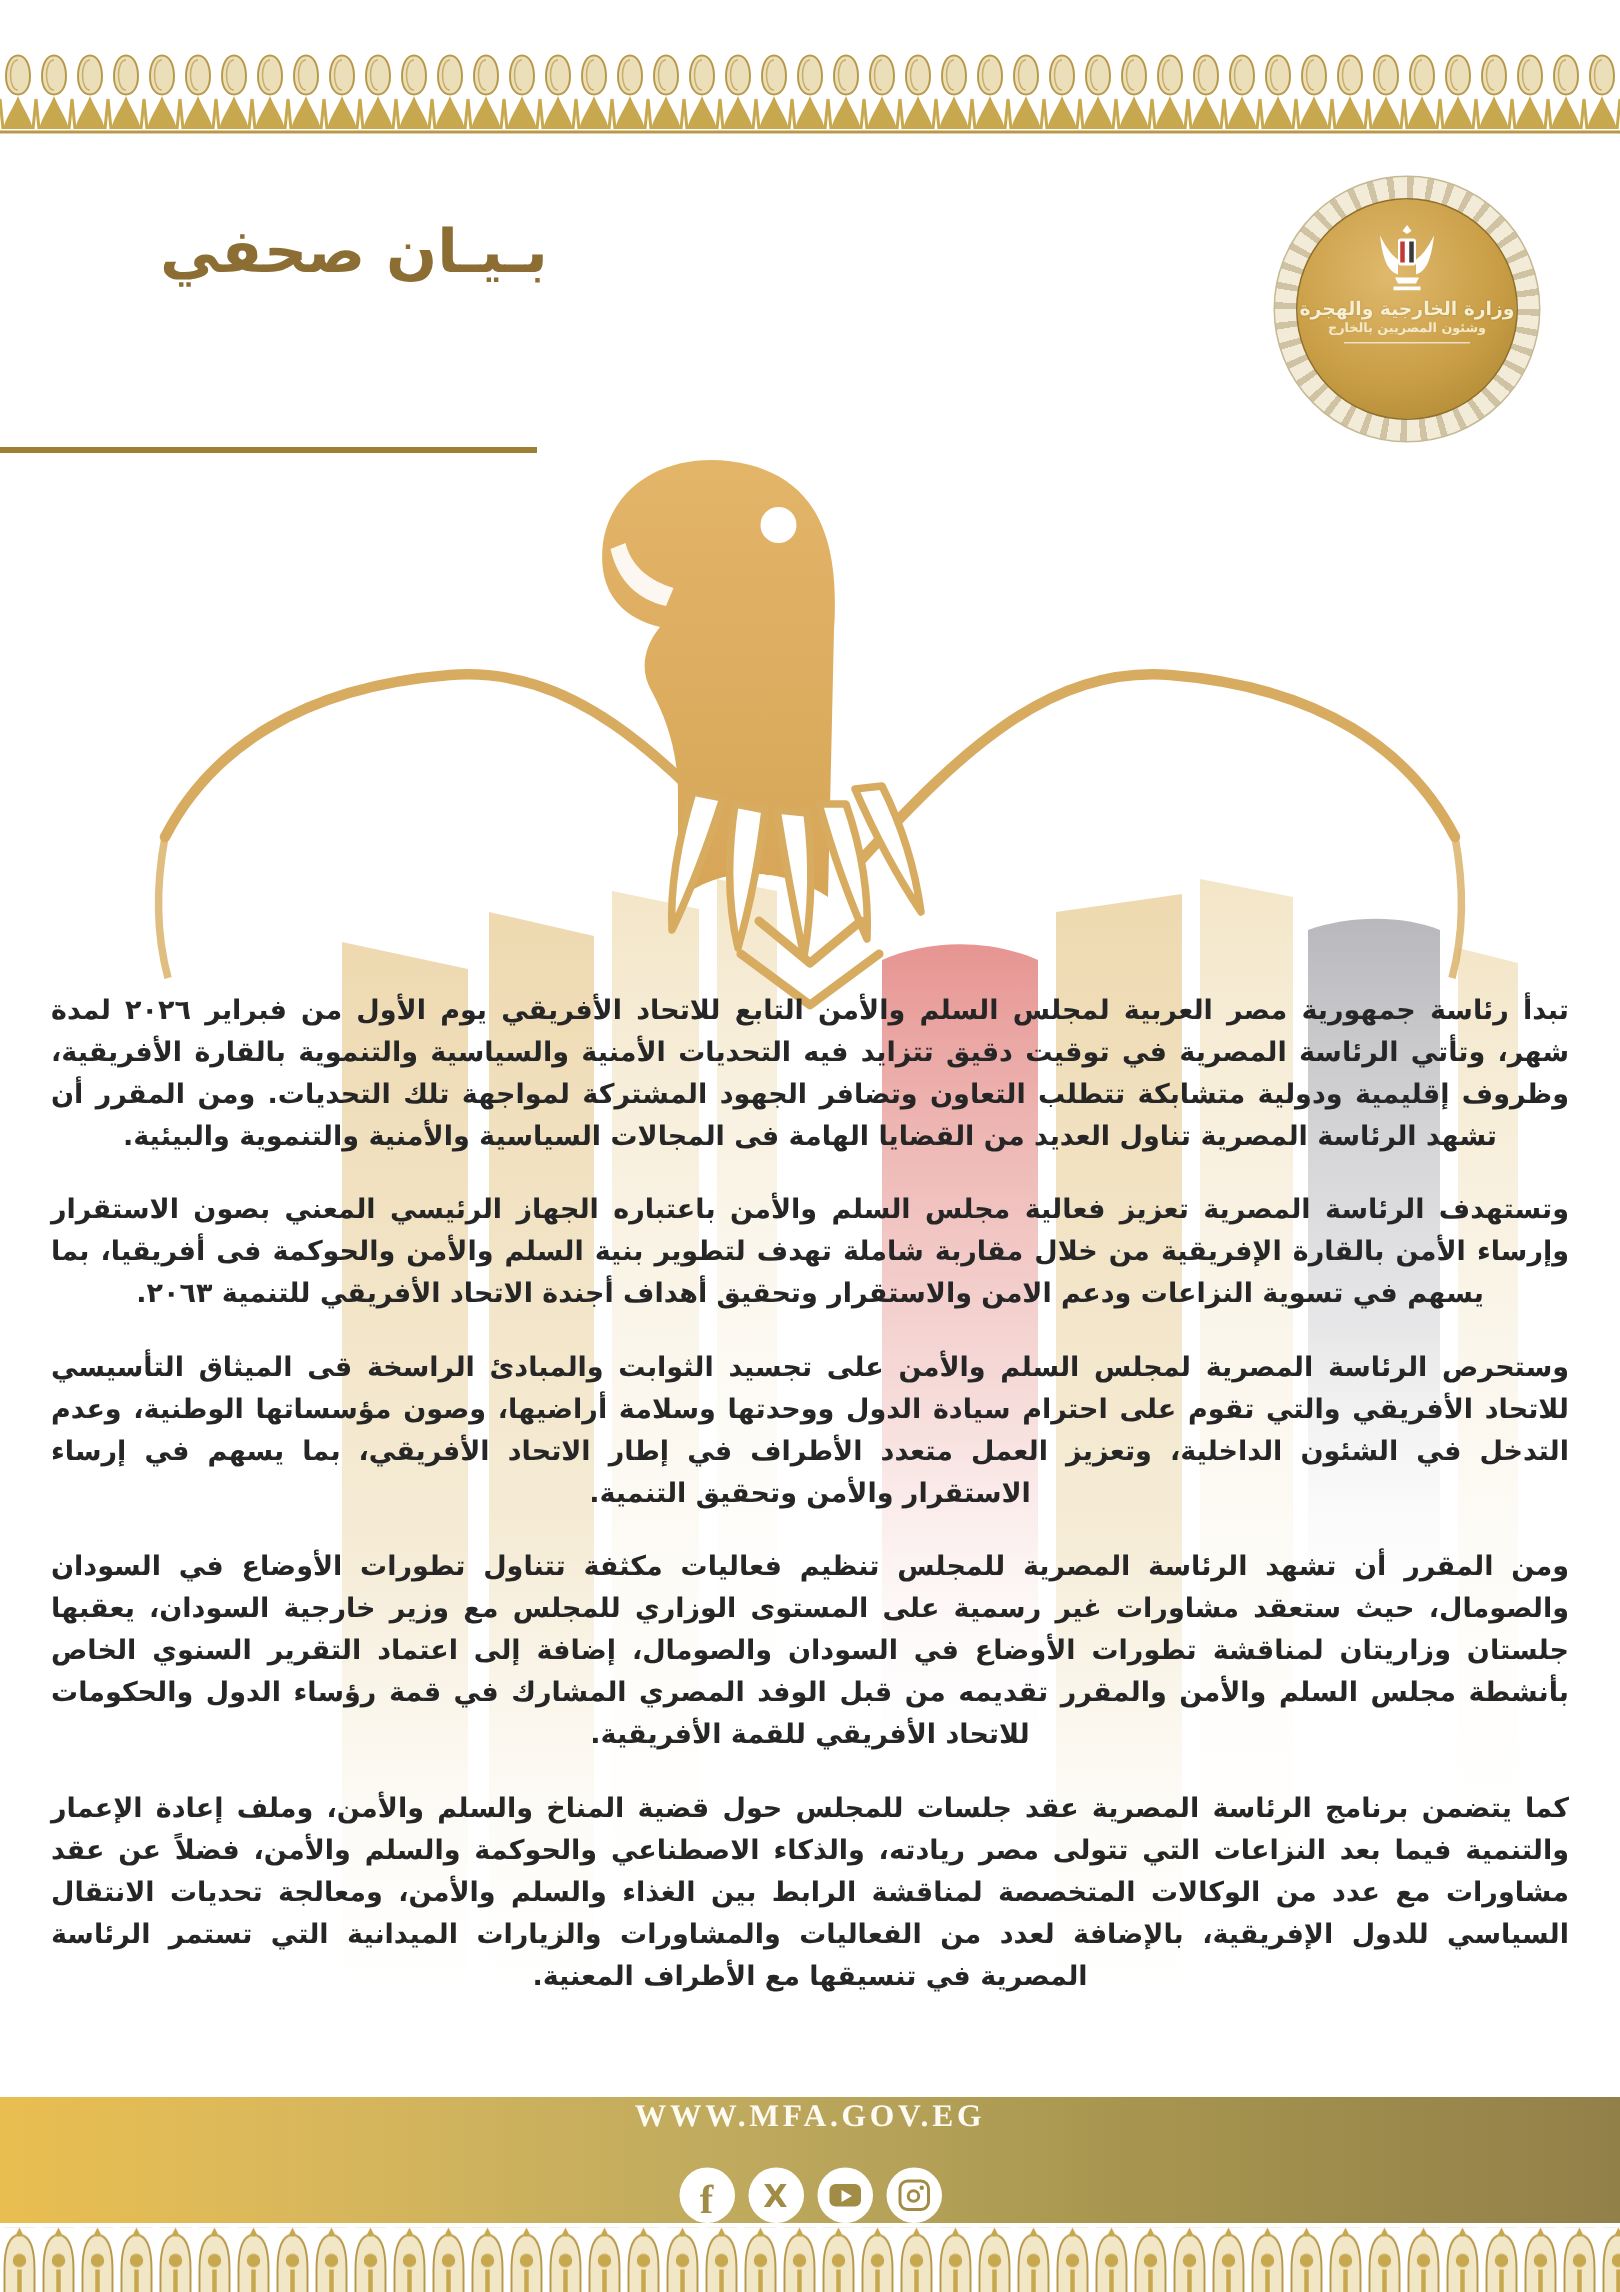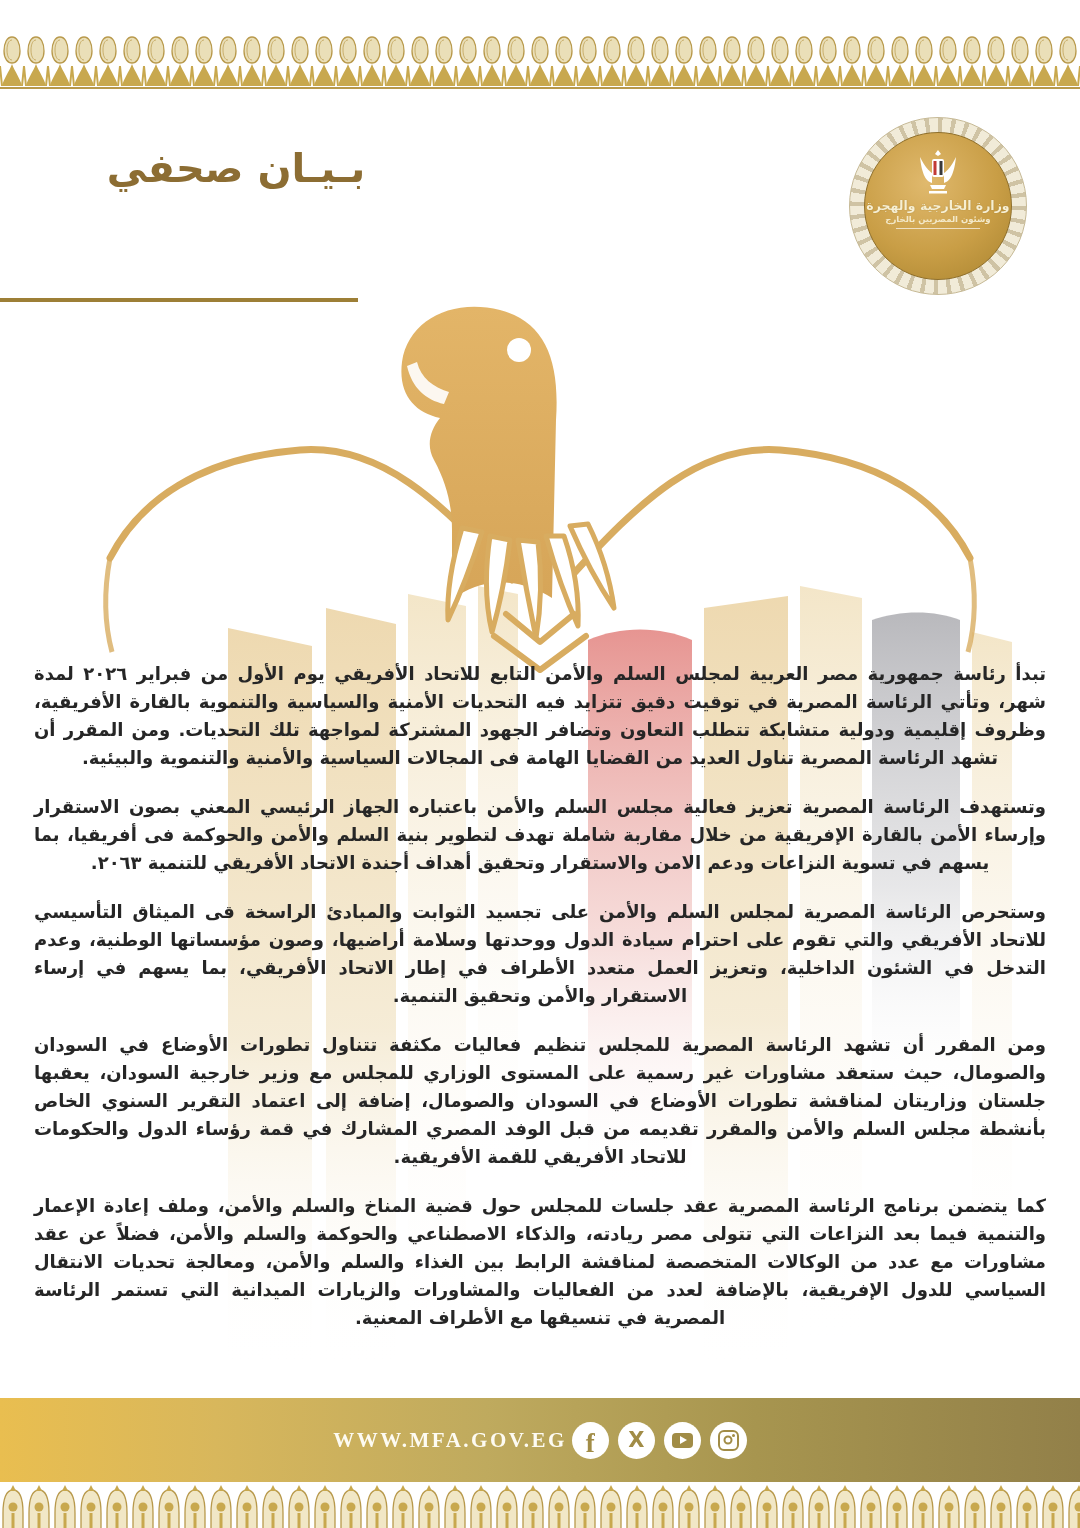--- a/index.html
+++ b/index.html
@@ -60,21 +60,21 @@
   }
   .body-text p{
     margin:0 0 21px 0;
     font-size:18px; font-weight:700; color:#262626;
     line-height:28px; text-align:justify; text-align-last:center;
   }
   
   .footer-bar{
     position:absolute; left:0; top:1398px; width:1080px; height:84px; z-index:3;
     background:linear-gradient(90deg,#E9BE50 0%, #D8B75C 20%, #BFAA5E 45%, #A7954F 70%, #928049 100%);
-    display:flex; flex-direction:row; align-items:center; justify-content:center; gap:5px;
+    display:flex; flex-direction:column; align-items:center; justify-content:space-between; gap:5px;
   }
   .site-url{
     font-family:"Liberation Serif", serif;
     font-size:21px; letter-spacing:2.5px; color:#FDFBF2; font-weight:700;
   }
   .social-row{display:flex; gap:9px;}
   .s-icon{
     width:37px; height:37px; border-radius:50%; background:#ffffff;
     display:flex; align-items:center; justify-content:center;
     color:#A18C46; box-sizing:border-box;

